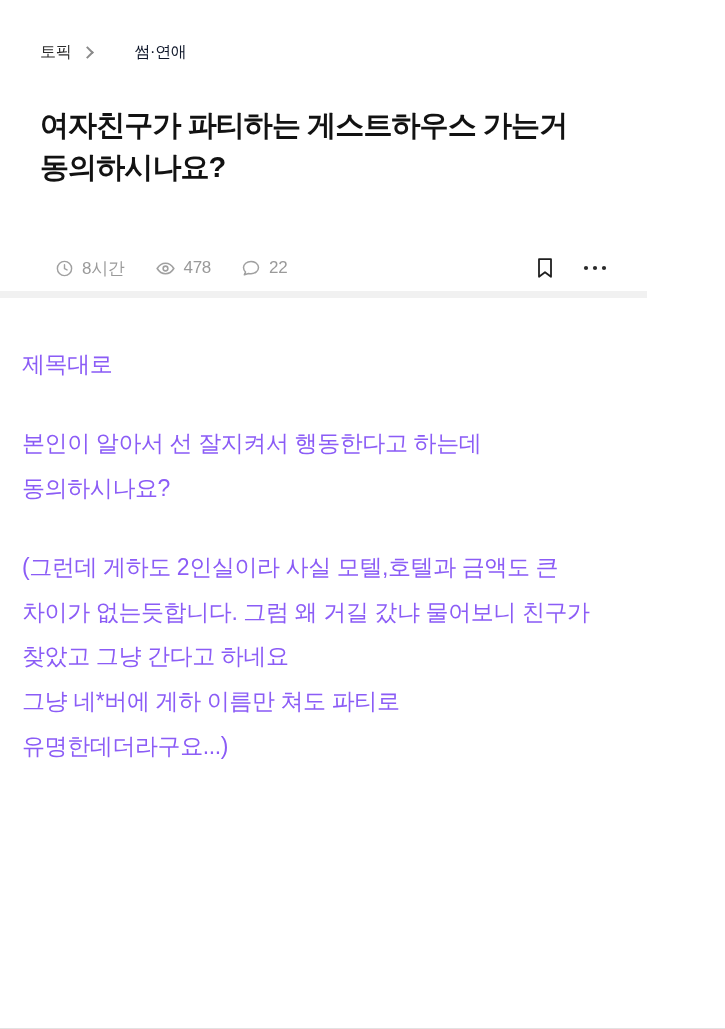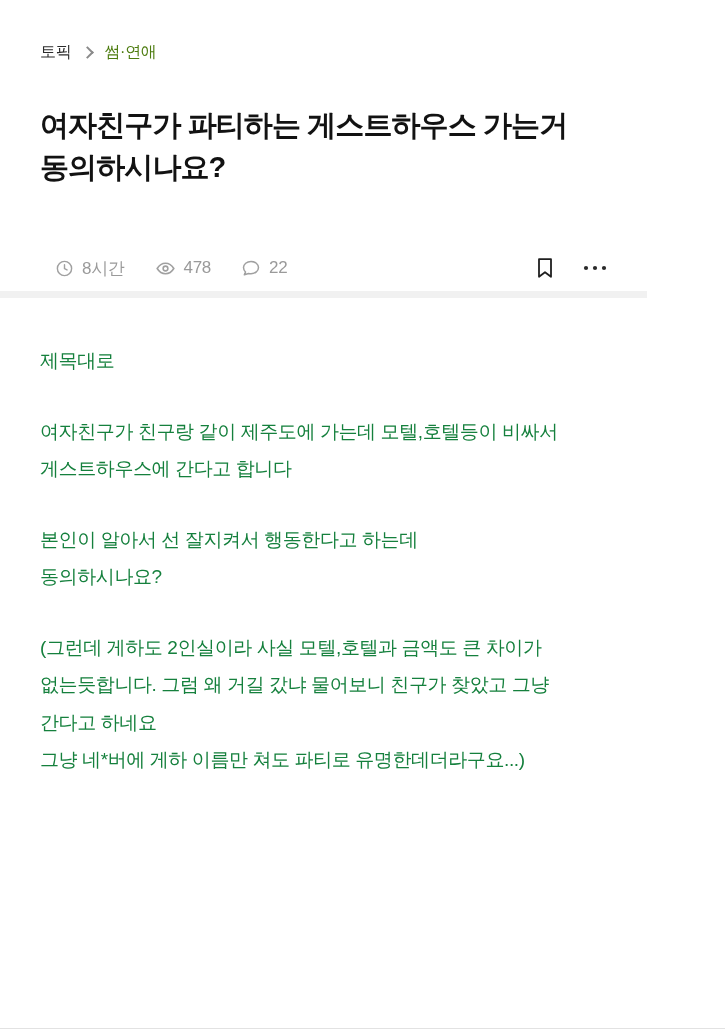--- a/index.html
+++ b/index.html
@@ -33,21 +33,22 @@
     gap: 10px;
   }
   .breadcrumb .crumb {
     font-size: 16px;
     color: #2b2b2b;
     letter-spacing: -0.3px;
     line-height: 1;
     white-space: nowrap;
   }
   .breadcrumb .crumb.current {
-    color: #4d7c0f;
+    color: #0f172a;
+    margin-left: 30px;
   }
   .breadcrumb .sep {
     display: inline-block;
     width: 9px;
     height: 9px;
     border-top: 2px solid #8a8a8a;
     border-right: 2px solid #8a8a8a;
     transform: rotate(45deg);
     margin: 0 2px;
   }
@@ -95,24 +96,24 @@
   
   .divider {
     margin-top: 22px;
     height: 7px;
     background: #f1f1f1;
     width: 100%;
   }
 
   
   .body {
-    padding: 44px 40px 0 40px;
-    font-size: 19px;
+    padding: 44px 40px 0 22px;
+    font-size: 23px;
     line-height: 1.95;
-    color: #15803d;
+    color: #8b5cf6;
     letter-spacing: -0.4px;
     word-break: keep-all;
     flex: 1;
   }
   .para { margin: 0; }
   .para + .para { margin-top: 34px; }
   .para .ln { display: block; }
 
   
   .bottom-rule {
@@ -188,23 +189,20 @@
   </div>
 
   <div class="divider"></div>
 
   <article class="body">
 
     <p class="para">
       <span class="ln">제목대로</span>
     </p>
 
-    <p class="para">
-      <span class="ln">여자친구가 친구랑 같이 제주도에 가는데 모텔,호텔등이 비싸서 게스트하우스에 간다고 합니다</span>
-    </p>
 
     <p class="para">
       <span class="ln">본인이 알아서 선 잘지켜서 행동한다고 하는데</span>
       <span class="ln">동의하시나요?</span>
     </p>
 
     <p class="para">
       <span class="ln">(그런데 게하도 2인실이라 사실 모텔,호텔과 금액도 큰 차이가 없는듯합니다. 그럼 왜 거길 갔냐 물어보니 친구가 찾았고 그냥 간다고 하네요</span>
       <span class="ln">그냥 네*버에 게하 이름만 쳐도 파티로 유명한데더라구요...)</span>
     </p>

